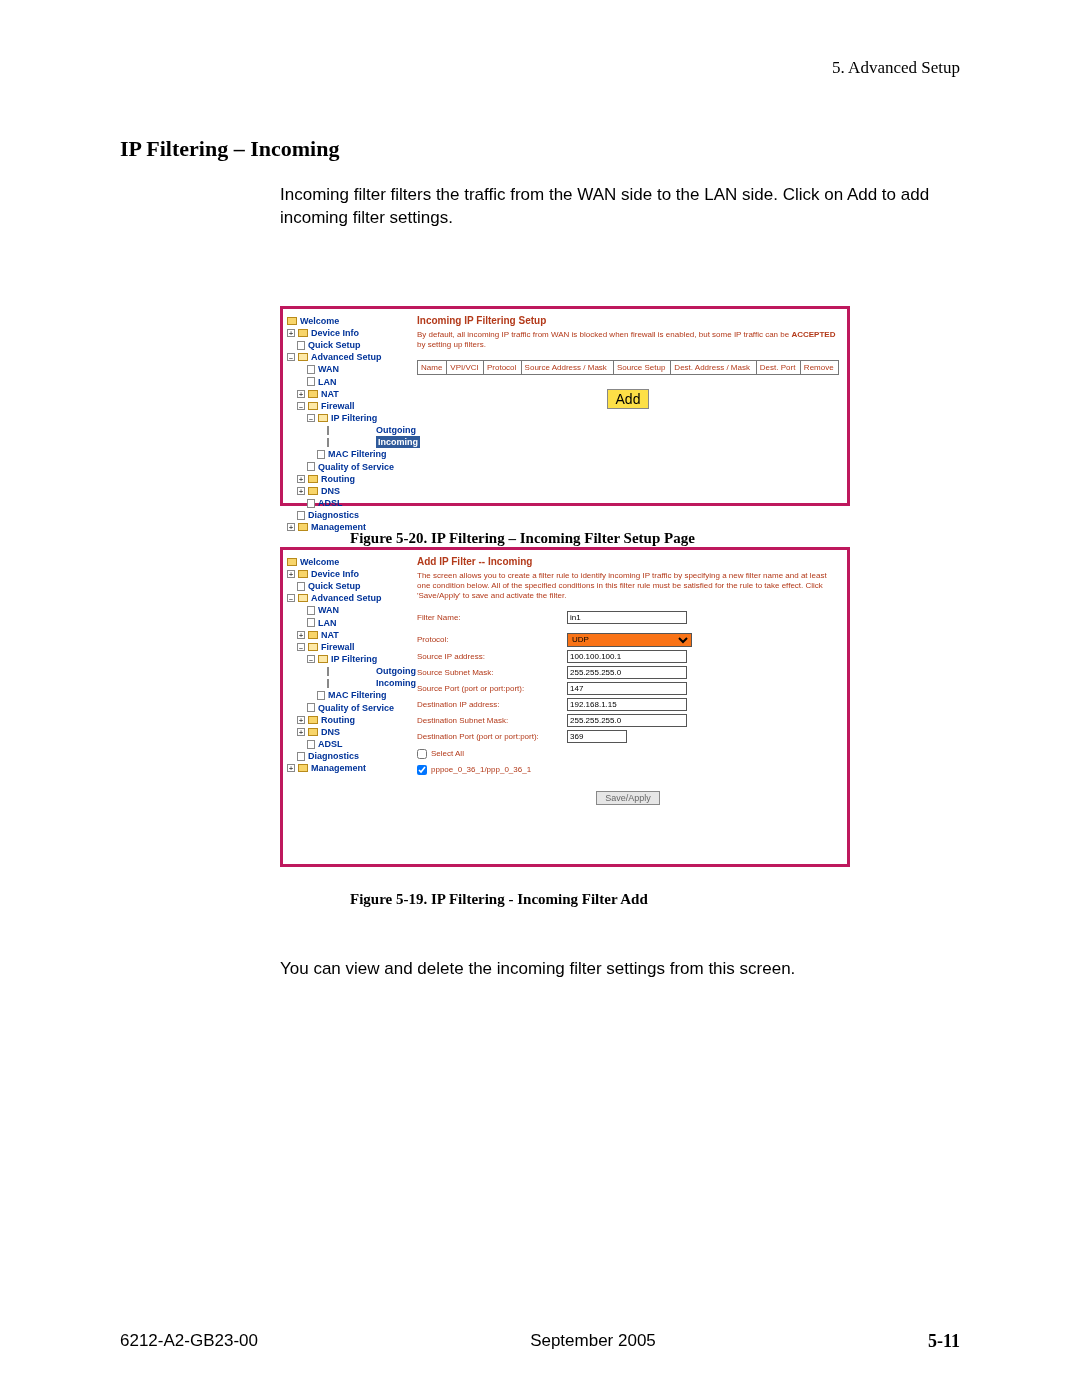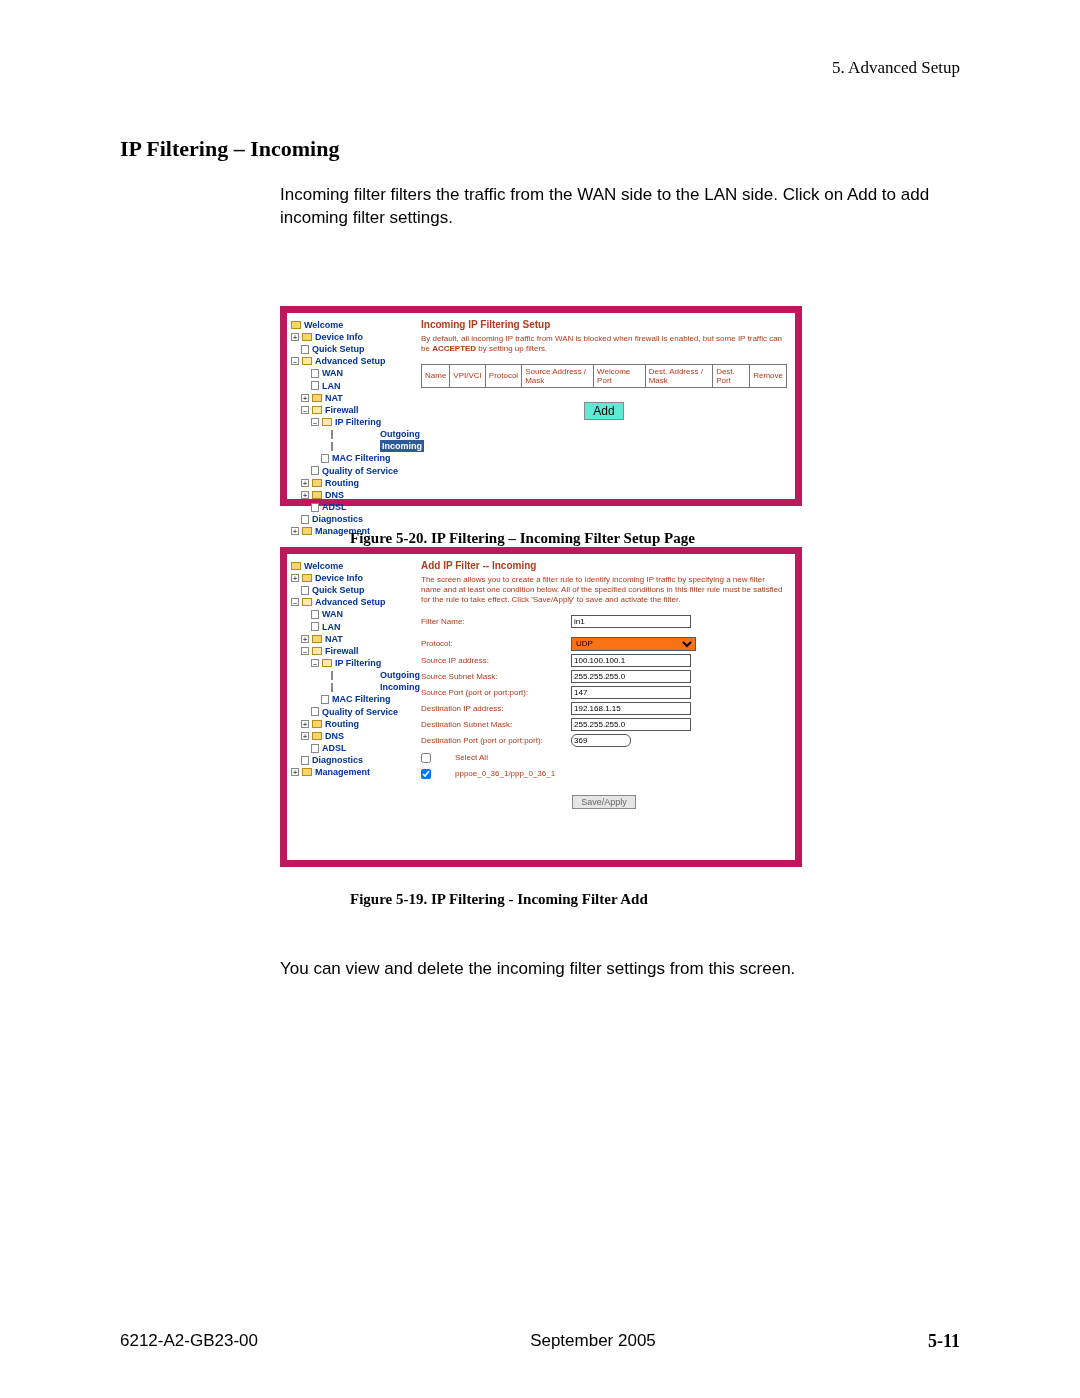--- a/index.html
+++ b/index.html
@@ -34,22 +34,22 @@
   }
   .body-text.after-fig {
     margin-top: 50px;
     margin-bottom: 42px;
   }
   .figure-wrap {
     margin-left: 160px;
     margin-bottom: 24px;
   }
   .screenshot {
-    width: 522px;
-    border: 7px solid #be185d;
+    width: 570px;
+    border: 3px solid #be185d;
     background: #fff;
     font-family: Arial, Helvetica, sans-serif;
     font-size: 9px;
     display: flex;
   }
   .nav-pane {
     width: 126px;
     padding: 6px 4px 10px 4px;
     color: #003399;
     line-height: 1.35;
@@ -128,23 +128,23 @@
     color: #b33a1a;
     font-weight: normal;
     text-align: left;
     background: #fff;
   }
   .add-btn-row {
     text-align: center;
     margin-top: 14px;
   }
   .add-btn-row button {
-    font-size: 12px;
+    font-size: 14px;
     padding: 1px 8px;
-    background: #5eead4;
+    background: #fde047;
     border: 1px solid #888;
   }
 
   .form-row {
     display: flex;
     align-items: center;
     margin-bottom: 3px;
     font-size: 8px;
   }
   .form-row .lbl {
@@ -172,21 +172,20 @@
     margin-top: 10px;
     line-height: 1.3;
   }
   .wan-section .bold { font-weight: bold; }
   .wan-chk {
     display:flex;
     align-items:center;
     color:#b33a1a;
     margin-top:6px;
     font-size:8px;
-    gap:20px;
   }
   .wan-chk input { margin-right:4px; width:10px; height:10px; }
   .save-row {
     text-align:center;
     margin-top:16px;
   }
   .save-row button {
     font-size:9px;
     padding:1px 8px;
     background:#e6e6e6;
@@ -316,21 +315,21 @@
         <div class="cp-desc">
           <span>By default, all incoming IP traffic from WAN is blocked when firewall is enabled, but some IP traffic can be </span><span class="accepted">ACCEPTED</span><span> by setting up filters.</span>
         </div>
         <table class="filters">
           <tbody>
               <tr>
             <th>Name</th>
             <th>VPI/VCI</th>
             <th>Protocol</th>
             <th>Source Address / Mask</th>
-            <th>Welcome Port</th>
+            <th>Source Setup</th>
             <th>Dest. Address / Mask</th>
             <th>Dest. Port</th>
             <th>Remove</th>
           </tr>
         </tbody>
           </table>
         <div class="add-btn-row">
           <button>Add</button>
         </div>
       </div>
@@ -451,21 +450,21 @@
         <div class="form-row">
           <div class="lbl">Destination IP address:</div>
           <input type="text" value="192.168.1.15" style="">
         </div>
         <div class="form-row">
           <div class="lbl">Destination Subnet Mask:</div>
           <input type="text" value="255.255.255.0" style="">
         </div>
         <div class="form-row">
           <div class="lbl">Destination Port (port or port:port):</div>
-          <input type="text" style="width: 60px; border-radius: 6px;" value="369">
+          <input type="text" style="width: 60px;" value="369">
         </div>
 
         <div class="wan-chk">
           <input type="checkbox" style="">
           <span>Select All</span>
         </div>
         <div class="wan-chk">
           <input type="checkbox" checked="" style="">
           <span>pppoe_0_36_1/ppp_0_36_1</span>
         </div>

